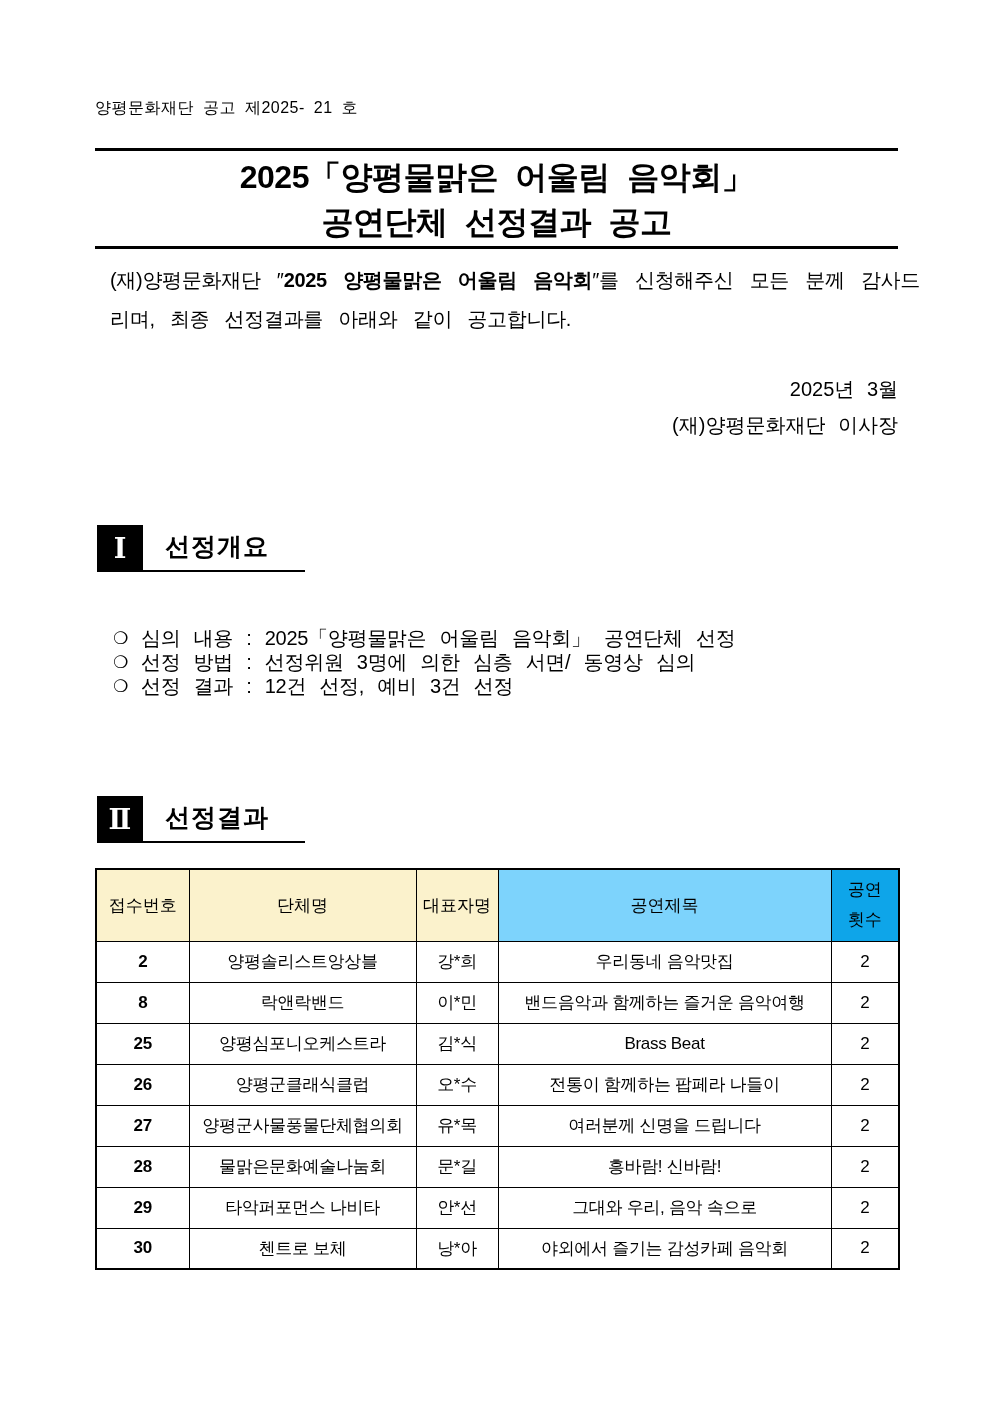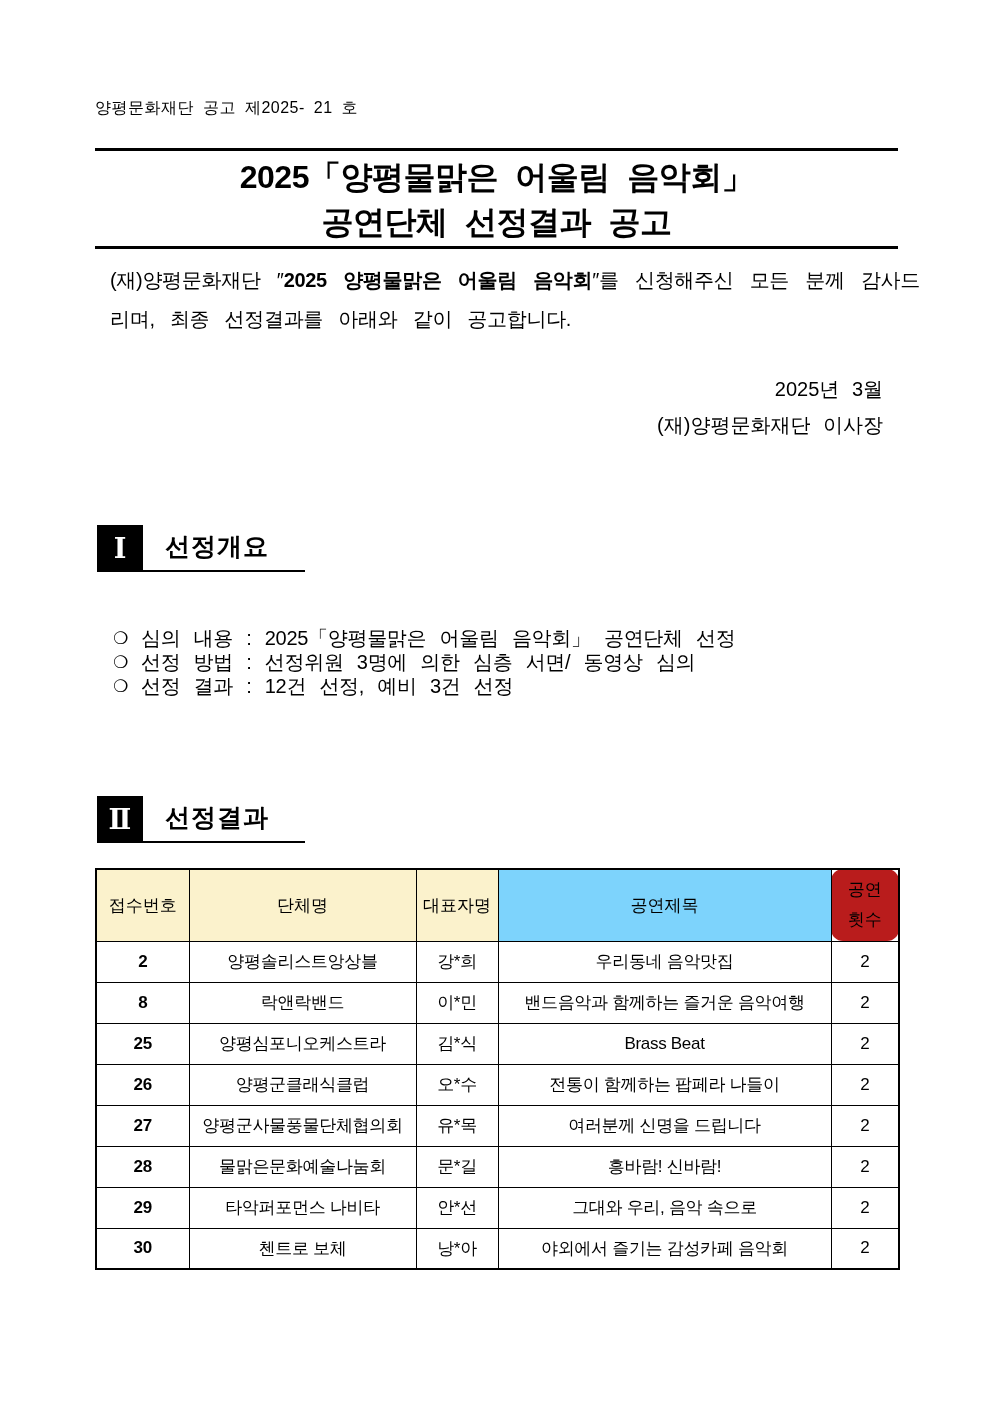--- a/index.html
+++ b/index.html
@@ -28,21 +28,21 @@
     position:absolute; left:95px; top:155px; width:803px;
     text-align:center; font-size:32px; font-weight:bold;
     line-height:45px; word-spacing:9px; letter-spacing:-0.5px;
   }
   .intro {
     position:absolute; left:110px; top:261px; width:810px;
     font-size:20px; line-height:39px; word-spacing:10px;
     text-align:justify; letter-spacing:-0.3px;
   }
   .signoff {
-    position:absolute; left:80px; top:371px; width:803px;
+    position:absolute; left:95px; top:371px; width:803px;
     text-align:right; font-size:20px; line-height:36px; word-spacing:7px;
   }
   .section-header {
     position:absolute; left:97px;
     display:flex; align-items:flex-end;
   }
   .section1 { top:525px; }
   .section2 { top:796px; }
   .numeral-box {
     width:46px; height:47px; background:#000; color:#fff;
@@ -134,21 +134,21 @@
       <col style="width:82px">
       <col style="width:333px">
       <col style="width:68px">
     </colgroup>
     <thead>
       <tr>
         <th class="hdr" style="background: rgb(251, 242, 204);">접수번호</th>
         <th class="hdr" style="background: rgb(251, 242, 204);">단체명</th>
         <th class="hdr" style="background: rgb(251, 242, 204);">대표자명</th>
         <th class="hdr" style="background: #7dd3fc;">공연제목</th>
-        <th class="hdr count-col" style="background: #b91c1c; border-radius: 12px;">공연
+        <th class="hdr count-col" style="background: #0ea5e9;">공연
 횟수</th>
       </tr>
     </thead>
     <tbody>
   <tr>
     <td class="c-no">2</td>
     <td>양평솔리스트앙상블</td>
     <td>강*희</td>
     <td>우리동네 음악맛집</td>
     <td>2</td>

